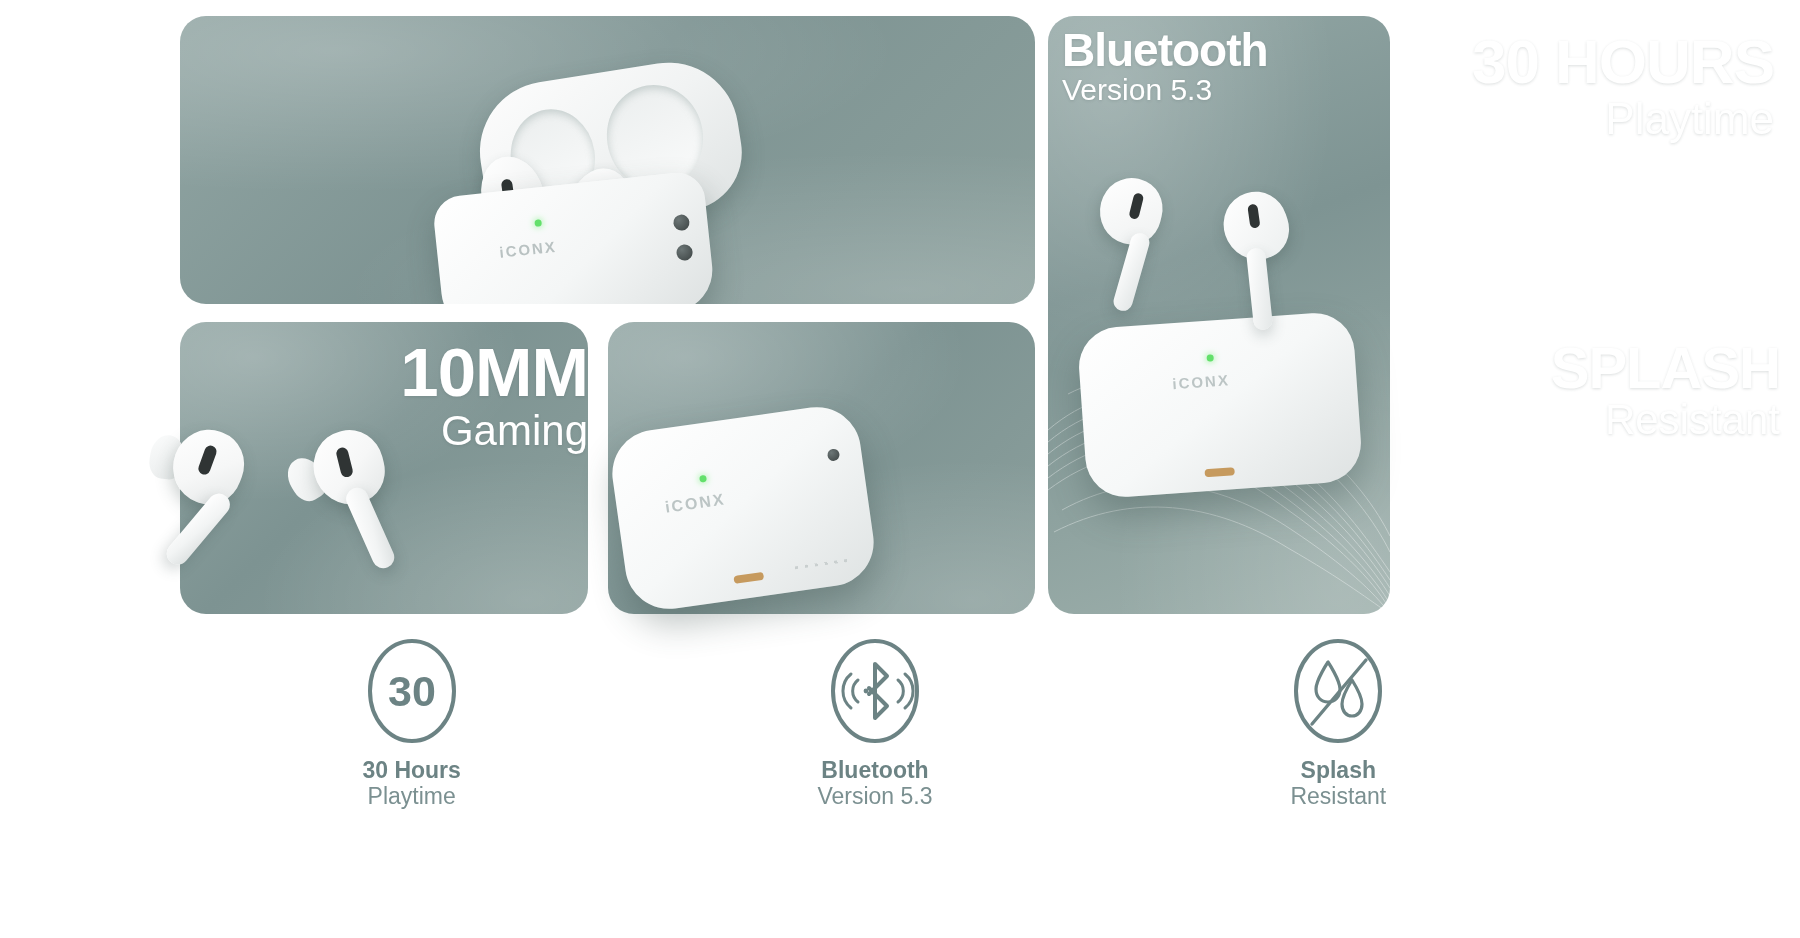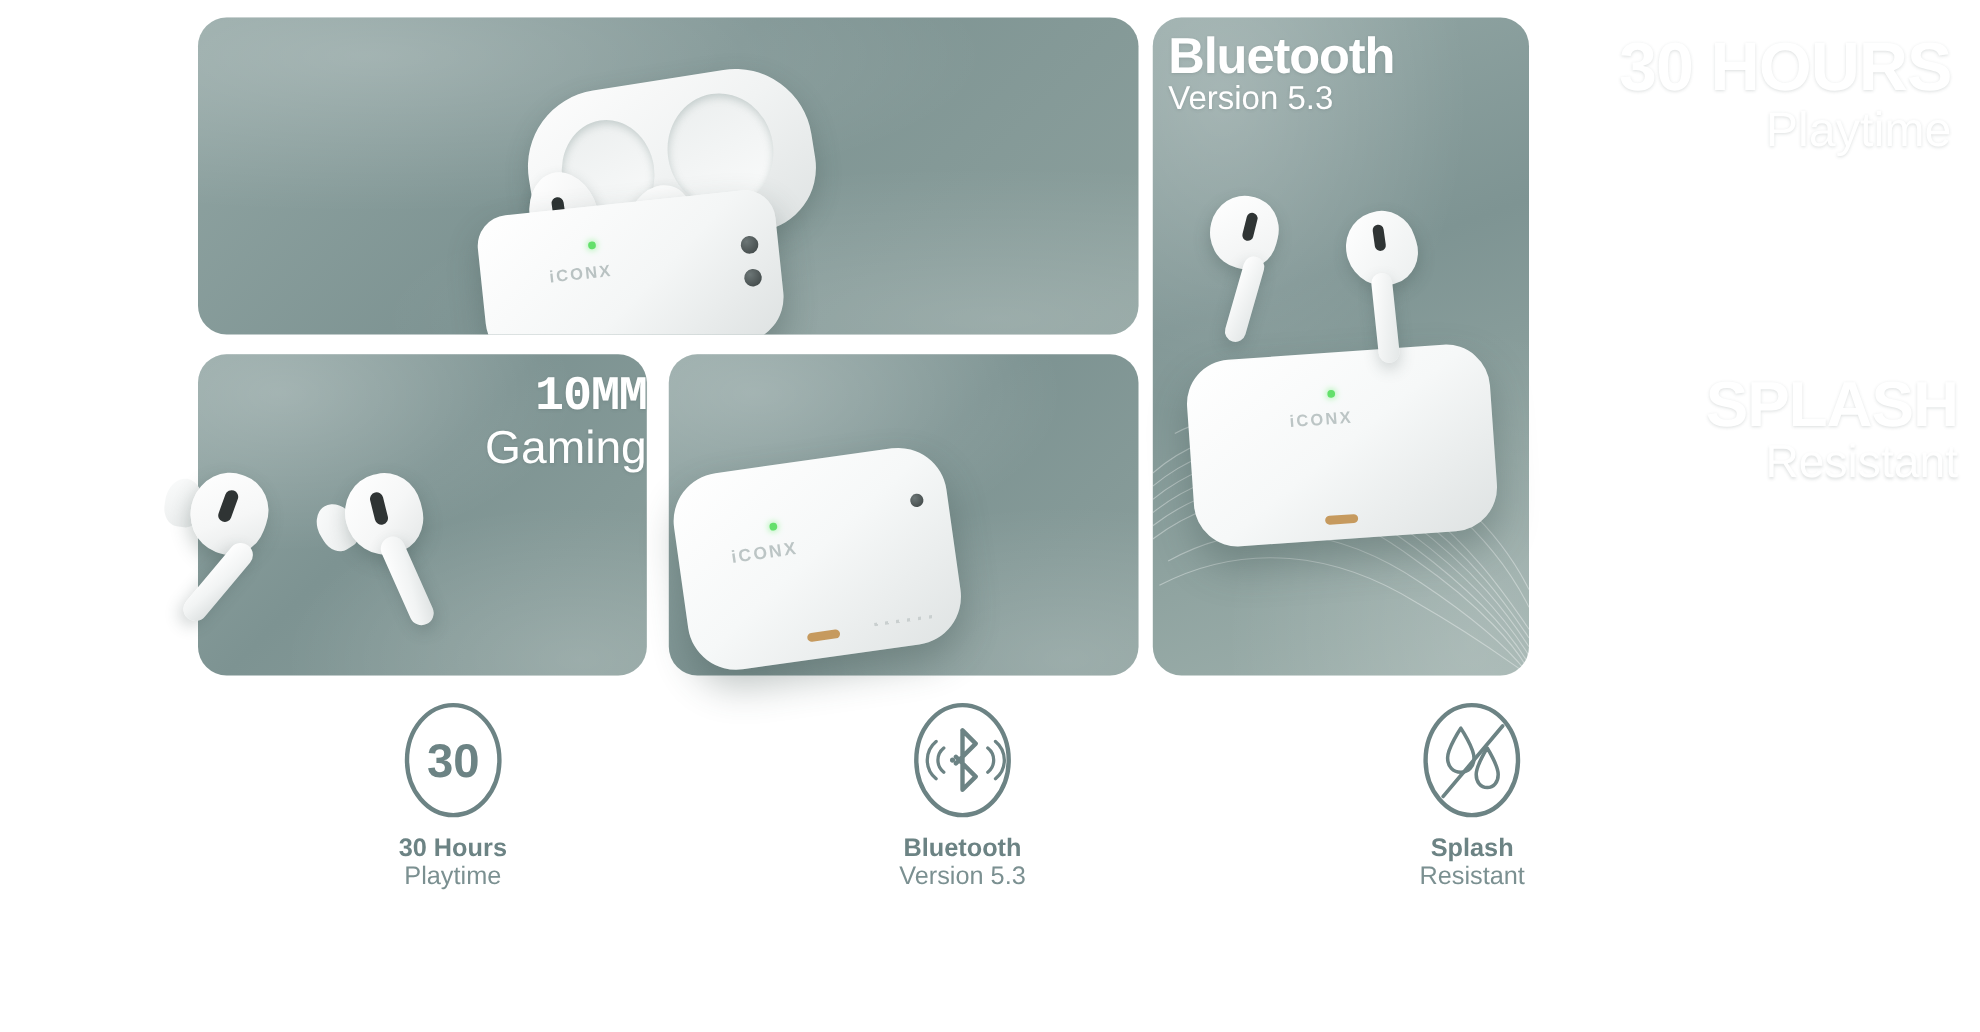--- a/index.html
+++ b/index.html
@@ -27,21 +27,21 @@
   .txtblock { position:absolute; text-align:right; color:#fff;
               text-shadow:0 1px 3px rgba(60,80,78,.18); z-index:6; }
   .txtblock .big  { font-weight:bold; line-height:.97; letter-spacing:-1px; display:block; }
   .txtblock .sub  { font-weight:300; line-height:1.06; display:block; }
 
   #t-hours   { right:26px; top:32px; }
   #t-hours   .big { font-size:62px; }
   #t-hours   .sub { font-size:44px; margin-top:4px; }
 
   #t-drivers { right:20px; top:340px; }
-  #t-drivers .big { font-size:44px;font-family:Liberation Mono, monospace; }
+  #t-drivers .big { font-size:69px; }
   #t-drivers .sub { font-size:42px; margin-top:2px; }
 
   #t-splash  { right:20px; top:340px; }
   #t-splash  .big { font-size:58px; }
   #t-splash  .sub { font-size:42px; margin-top:2px; }
 
   #t-bt { left:1062px; top:28px; text-align:left; right:auto; }
   #t-bt .big { font-size:46px; }
   #t-bt .sub { font-size:30px; margin-top:1px; }
 

